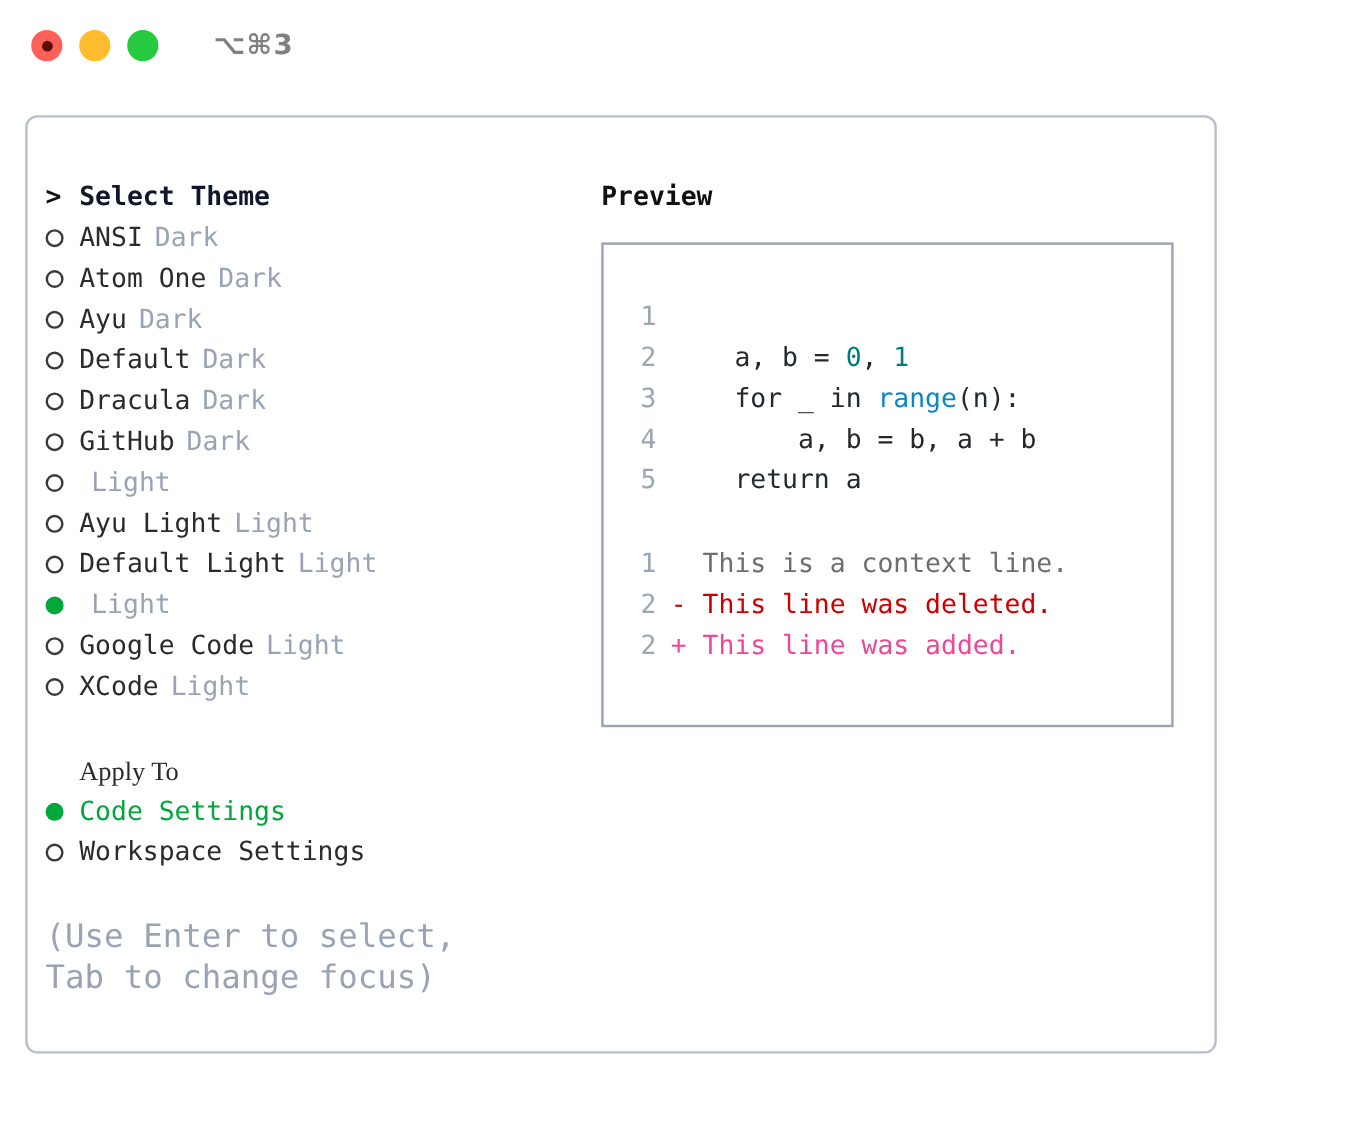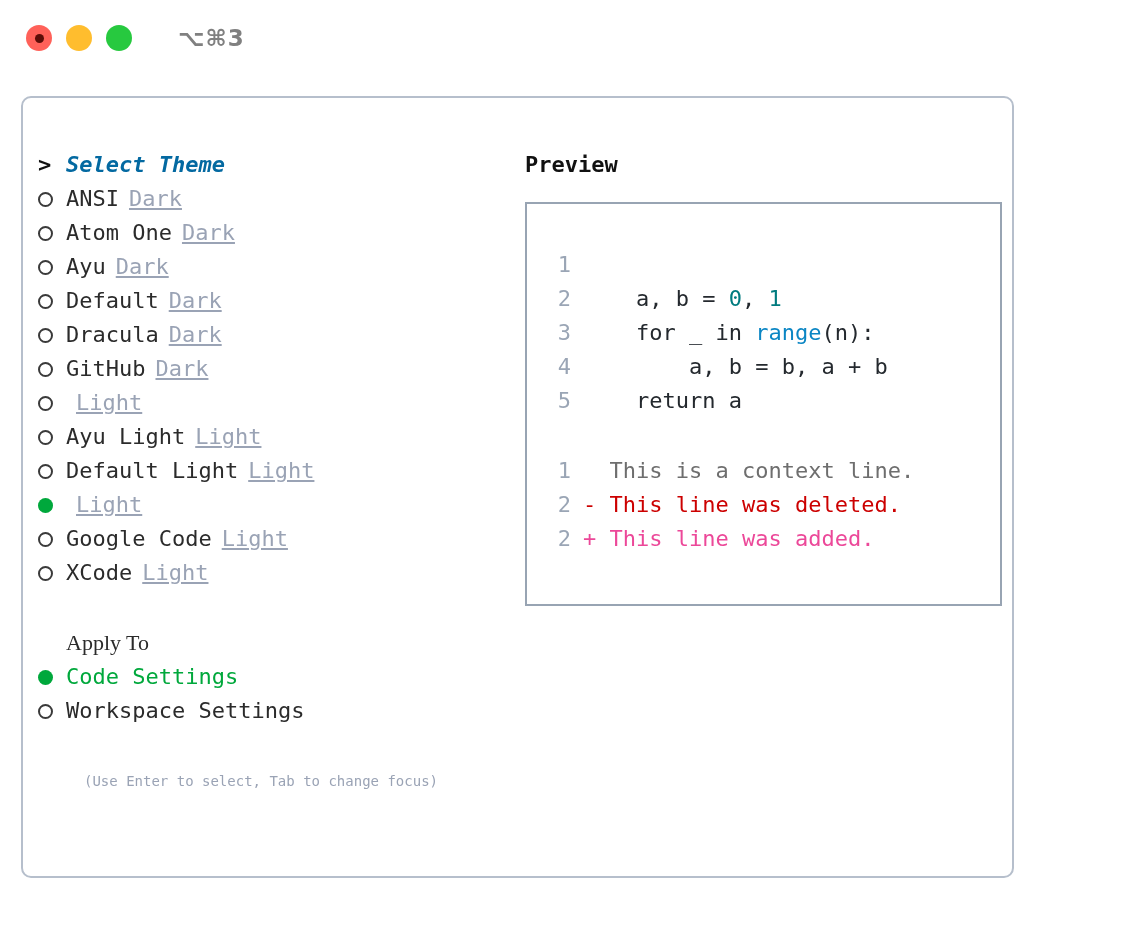--- a/index.html
+++ b/index.html
@@ -126,50 +126,47 @@
   }
   .marker .caret {
     font-weight: 700;
     color: #111;
   }
 
   .label { color: #2b2b2b; }
   .tag {
     color: #9aa3b5;
     margin-left: 10px;
-    text-decoration: underline;
   }
 
   .row.header .label {
     font-weight: 700;
-    color: #0369a1;
-    font-style: italic;
+    color: #0f172a;
   }
   .row.selected .label { color: #00a83c; }
 
   #apply-heading {
     margin-top: 36px;
     font-family: Liberation Serif, serif;
   }
   #apply-heading .label { color: #2b2b2b; }
 
   #hint {
     margin-top: 36px;
-    font-size: 14px;
+    font-size: 27px;
     line-height: 34px;
     color: #9aa3b5;
     width: 400px;
     white-space: pre-wrap;
-    text-align: right;
   }
 
   
   #right-col {
     position: absolute;
-    left: 502px;
+    left: 478px;
     top: 50px;
     width: 500px;
   }
   #preview-title {
     font-size: 22px;
     line-height: 34px;
     font-weight: 700;
     color: #111111;
   }
   #preview-box {

